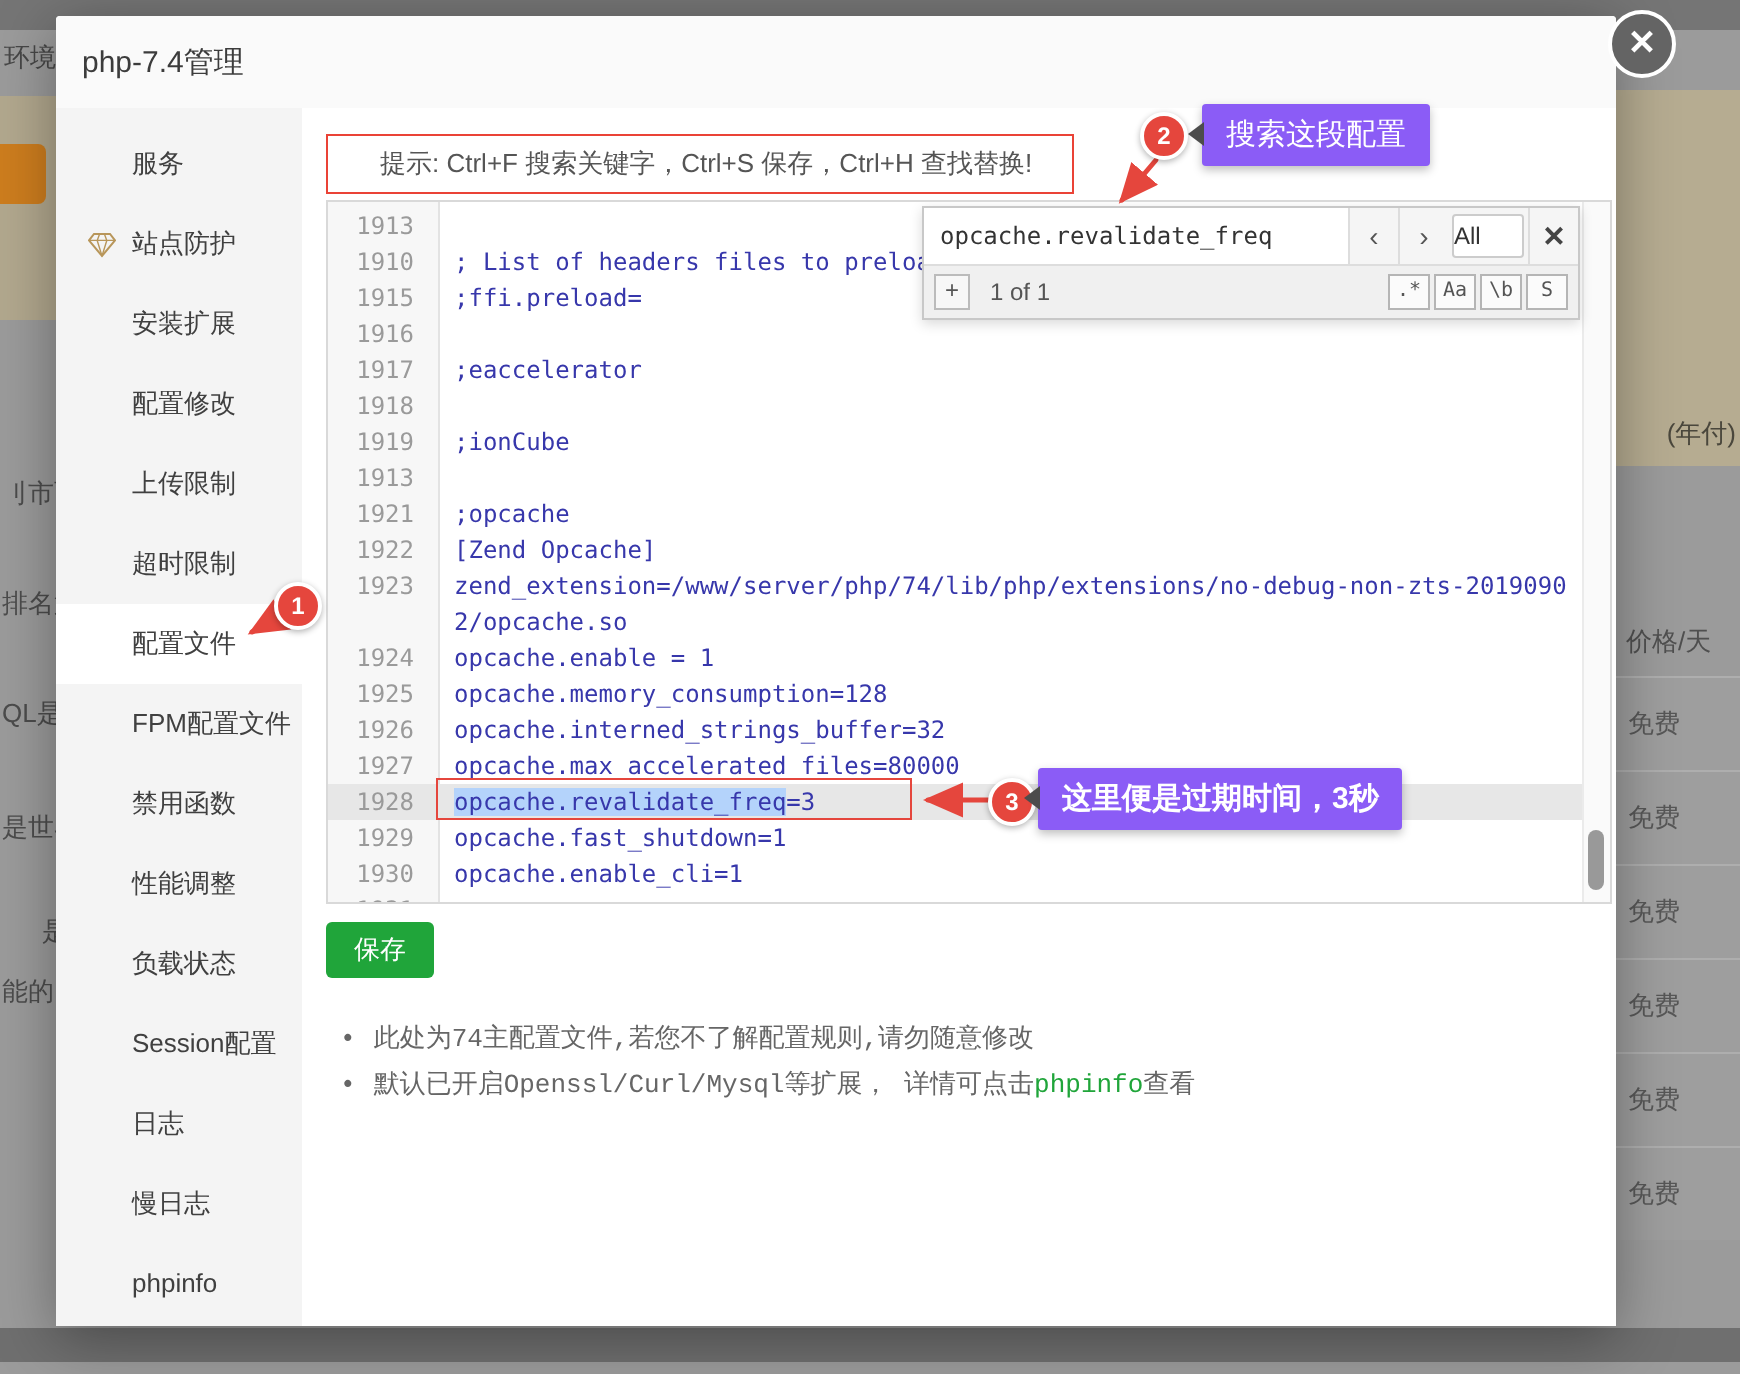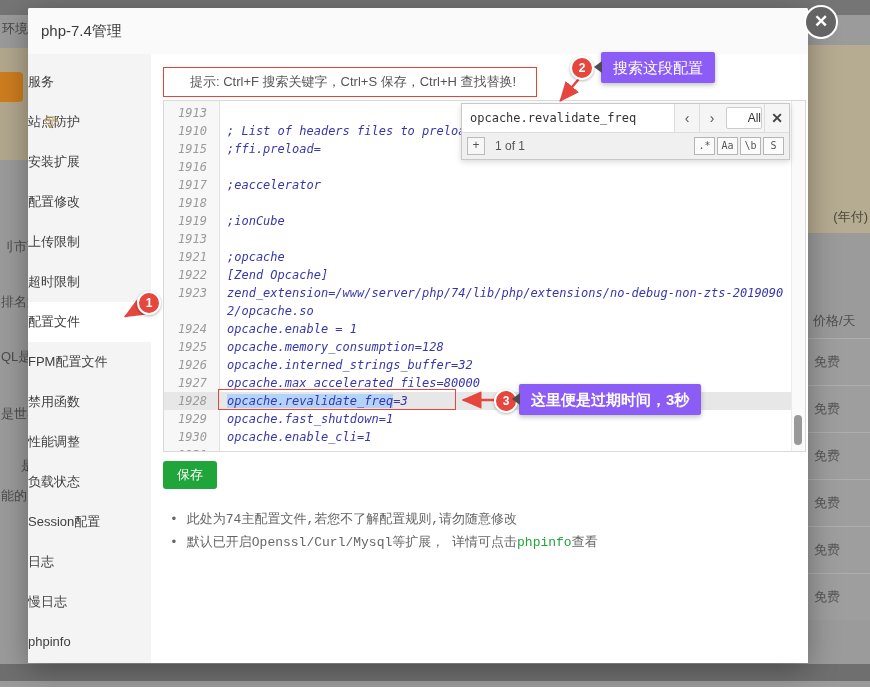--- a/index.html
+++ b/index.html
@@ -23,52 +23,52 @@
   
   #modal{position:absolute;left:28px;top:8px;width:780px;height:655px;background:#fff;
          border-radius:2px;box-shadow:0 6px 30px rgba(0,0,0,.35);z-index:2;}
   #modal-header{position:absolute;left:0;top:0;right:0;height:46px;background:#fafafa;
                 border-bottom:6px solid #000000;border-radius:2px 2px 0 0;padding-left:32px;}
   #modal-title{position:absolute;left:13px;top:14px;font-size:15px;color:#3c3c3c;}
   #close-btn{position:absolute;left:776px;top:-3px;width:34px;height:34px;border-radius:50%;
              background:#646464;border:2px solid #fff;box-sizing:border-box;z-index:8;
              color:#fff;font-size:17px;font-weight:bold;text-align:center;line-height:29px;cursor:pointer;}
   #sidebar{position:absolute;left:0;top:46px;bottom:0;width:123px;background:#f4f4f4;padding-top:8px;box-sizing:border-box;}
-  .side-item{position:relative;height:40px;line-height:40px;font-size:13px;color:#404040;cursor:pointer;}
+  .side-item{position:relative;height:40px;line-height:40px;padding-left:38px;font-size:13px;color:#404040;cursor:pointer;}
   .side-item.active{background:#fff;}
   .side-item .gem{position:absolute;left:16px;top:14px;}
 
   #content{position:absolute;left:123px;top:46px;right:0;bottom:0;background:#fff;}
 
   #hint-box{position:absolute;left:163px;top:67px;width:346px;height:28px;border:1px solid #ea4336;
             background:#fff;font-size:13px;color:#555;line-height:28px;padding-left:26px;z-index:3;}
 
   
   #editor{position:absolute;left:163px;top:100px;width:643px;height:352px;border:1px solid #d9d9d9;
           background:#fff;box-sizing:border-box;overflow:hidden;z-index:3;}
   #gutter-strip{position:absolute;left:0;top:0;bottom:0;width:55px;background:#f7f7f7;border-right:1px solid #e3e3e3;}
-  #cm-rows{position:absolute;left:0;top:3px;right:13px;font-style:italic;}
+  #cm-rows{position:absolute;left:0;top:3px;right:13px;}
   .cm-line{position:relative;display:flex;min-height:18px;line-height:18px;
            font-family:"DejaVu Sans Mono",monospace;font-size:12px;}
   .cm-line .ln{flex:0 0 55px;box-sizing:border-box;text-align:right;padding-right:12px;color:#9a9a9a;}
   .cm-line .code{flex:0 0 566px;padding-left:8px;color:#3737ab;white-space:pre-wrap;word-break:break-all;}
   .cm-line.active{background:#e7e7e7;}
   .sel{background:#b4d3fb;}
   #vscroll{position:absolute;right:0;top:0;bottom:0;width:13px;background:#fafafa;border-left:1px solid #ebebeb;}
   #vscroll-thumb{position:absolute;left:2px;bottom:6px;width:8px;height:30px;background:#999;border-radius:4px;cursor:pointer;}
 
   
   #search-dialog{position:absolute;top:2px;right:15px;width:327px;background:#f5f5f5;
                  border:1px solid #c8c8c8;box-shadow:0 2px 6px rgba(0,0,0,.15);z-index:5;}
   #search-row1{display:flex;height:28px;align-items:stretch;}
   #search-input{flex:1;border:none;outline:none;background:#fff;font-family:"DejaVu Sans Mono",monospace;
                 font-size:12px;color:#333;padding:0 8px;min-width:0;}
   .s-btn{width:24px;text-align:center;line-height:28px;font-size:14px;color:#555;border-left:1px solid #ddd;cursor:pointer;}
   #search-all{width:34px;background:#fff;border:1px solid #ccc;margin:3px 2px;line-height:20px;border-radius:2px;
-              text-align:right;font-size:12px;color:#333;cursor:pointer;}
+              text-align:left;font-size:12px;color:#333;cursor:pointer;}
   #search-close{font-weight:bold;color:#444;}
   #search-row2{display:flex;height:26px;align-items:center;border-top:1px solid #ddd;background:#f0f0f0;padding:0 5px;}
   #search-add{width:16px;height:16px;line-height:14px;text-align:center;border:1px solid #bbb;background:#f7f7f7;
               color:#555;font-size:12px;cursor:pointer;}
   #search-count{margin-left:10px;font-size:12px;color:#555;flex:1;}
   .s-toggle{min-width:15px;padding:0 2px;height:16px;line-height:15px;text-align:center;border:1px solid #b5b5b5;
             background:#fbfbfb;color:#555;font-family:"DejaVu Sans Mono",monospace;font-size:10px;margin-left:2px;cursor:pointer;}
 
   
   #save-btn{position:absolute;left:163px;top:461px;height:28px;padding:0 14px;background:#20a53a;color:#fff;

